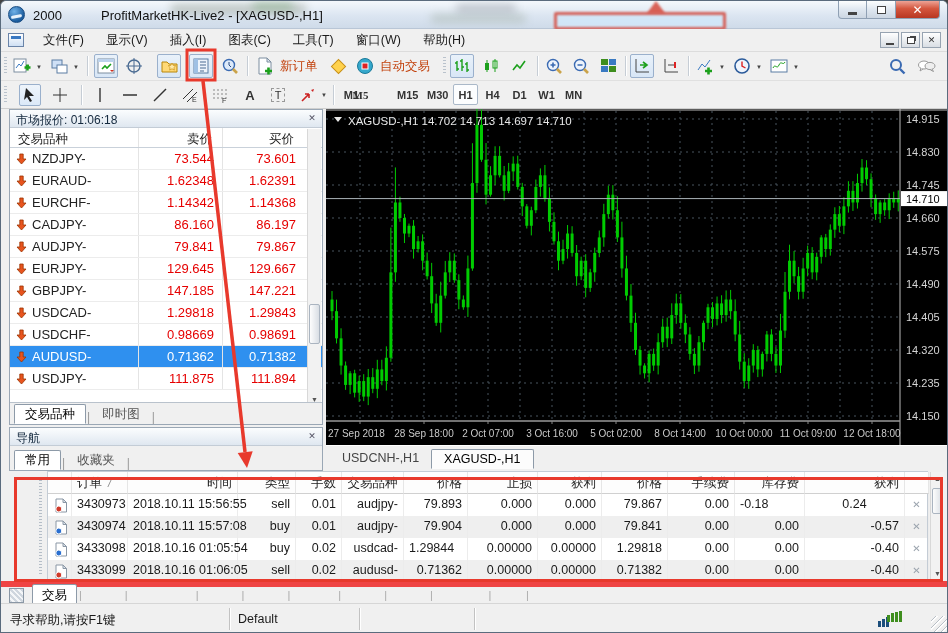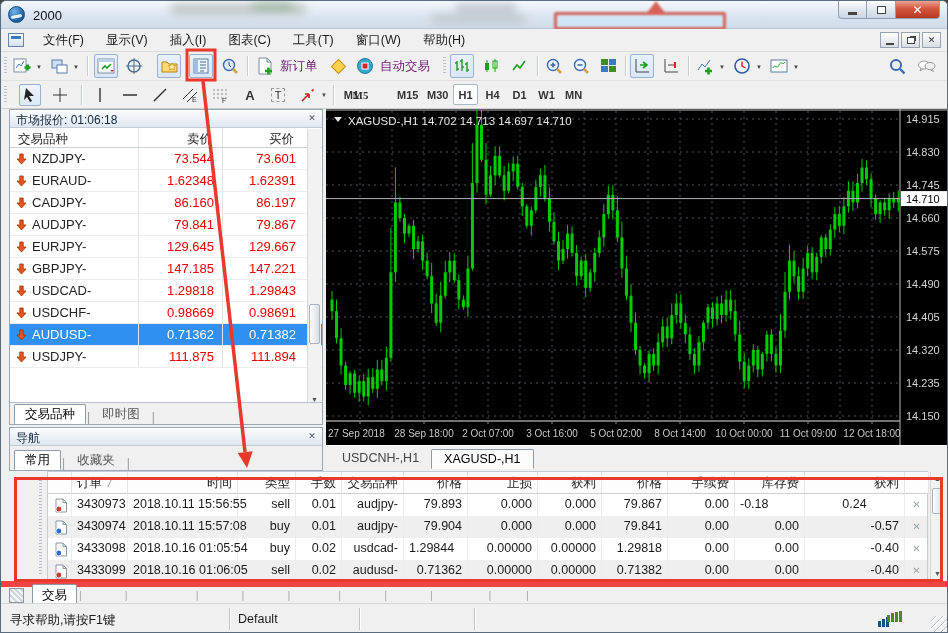--- a/index.html
+++ b/index.html
@@ -41,21 +41,21 @@
   
   #toolbar1 { position:absolute; left:0; top:51px; width:948px; height:29px; background:#f0f0f0; border-bottom:1px solid #e0e0e0; }
   #toolbar2 { position:absolute; left:0; top:80px; width:948px; height:28px; background:#f0f0f0; border-bottom:1px solid #cfcfcf; }
   .tbtn { position:absolute; top:2px; width:24px; height:24px; display:flex; align-items:center; justify-content:center;
     border:1px solid transparent; border-radius:2px; }
   .tbtn.pressed { border:1px solid #9ab0cc; background:linear-gradient(#e9f1fa,#d8e6f6); }
   .tcaret { position:absolute; top:10px; width:10px; height:10px; font-size:8px; color:#444; text-align:center; line-height:10px; }
   .tsep { position:absolute; top:4px; width:1px; height:20px; background:#c6cdd5; box-shadow:1px 0 0 #fff; }
   .tgrip { position:absolute; top:5px; width:3px; height:18px;
     background:repeating-linear-gradient(to bottom,#b9c2cc 0 1px,transparent 1px 3px); }
-  .tlabel { position:absolute; top:6px; font-size:12.5px; color:#701a75; }
+  .tlabel { position:absolute; top:6px; font-size:12.5px; color:#c2410c; }
   .dtool { position:absolute; top:3px; width:22px; height:22px; display:flex; align-items:center; justify-content:center;
     border:1px solid transparent; border-radius:2px; font-size:13px; color:#333; }
   .dtool.pressed { border:1px solid #9ab0cc; background:linear-gradient(#eef4fb,#dce9f8); }
   .tf { position:absolute; top:3px; height:21px; min-width:25px; padding:0 3px; display:flex; align-items:center; justify-content:center;
     font-size:11px; font-weight:bold; color:#333; border:1px solid transparent; }
   .tf.active { background:#fcfdfe; border:1px solid #aab8c8; border-radius:2px; }
   
   .panel { position:absolute; border:1px solid #9aa7b5; background:#f0f0f0; }
   .panel-hd { height:18px; background:linear-gradient(#fbfdfe,#dfe7f0); border-bottom:1px solid #c3ccd6;
     font-size:12px; color:#13283d; padding:2px 6px; position:relative; }
@@ -124,20 +124,21 @@
 
   <div id="titlebar">
     <div class="tb-blob" style="left:170px;top:3px;width:135px;height:10px;background:#97a093;opacity:.5;"></div>
     <div class="tb-blob" style="left:252px;top:1px;width:40px;height:8px;background:#6f9f6f;opacity:.45;"></div>
     <div class="tb-blob" style="left:430px;top:13px;width:95px;height:9px;background:#9aa89a;opacity:.4;"></div>
     <div class="tb-blob" style="left:455px;top:3px;width:60px;height:8px;background:#7a7f88;opacity:.4;"></div>
     <div id="tb-red-box"></div>
     <div id="tb-red-tri"></div>
     <div id="app-icon"></div>
     <div id="title-appid">2000</div>
+    <div id="title-text">ProfitMarketHK-Live2 - [XAGUSD-,H1]</div>
     <div id="win-btns">
       <div class="wbtn" id="btn-min">
           <span class="min-glyph"></span>
         </div>
       <div class="wbtn" id="btn-max">
           <span class="max-glyph"></span>
         </div>
       <div class="wbtn" id="btn-close">
           <span>✕</span>
         </div>
@@ -466,20 +467,32 @@
         </div>
         <div class="mw-row">
           <span class="mw-arrow ic">
             <svg width="11" height="12">
               <path d="M5.5 11 L1 6 h2.8 V1 h3.4 v5 H10 z" fill="#e8541e" stroke="#9a3400" stroke-width=".8"></path>
             </svg>
           </span>
           <span class="mw-sym">EURAUD-</span>
           <span class="mw-bid">1.62348</span>
           <span class="mw-ask">1.62391</span>
+          <span class="mw-colsep" style="left: 128px;"></span>
+          <span class="mw-colsep" style="left: 212px;"></span>
+        </div>
+        <div class="mw-row">
+          <span class="mw-arrow ic">
+            <svg width="11" height="12">
+              <path d="M5.5 11 L1 6 h2.8 V1 h3.4 v5 H10 z" fill="#e8541e" stroke="#9a3400" stroke-width=".8"></path>
+            </svg>
+          </span>
+          <span class="mw-sym">EURCHF-</span>
+          <span class="mw-bid">1.14342</span>
+          <span class="mw-ask">1.14368</span>
           <span class="mw-colsep" style="left: 128px;"></span>
           <span class="mw-colsep" style="left: 212px;"></span>
         </div>
         <div class="mw-row">
           <span class="mw-arrow ic">
             <svg width="11" height="12">
               <path d="M5.5 11 L1 6 h2.8 V1 h3.4 v5 H10 z" fill="#e8541e" stroke="#9a3400" stroke-width=".8"></path>
             </svg>
           </span>
           <span class="mw-sym">CADJPY-</span>

